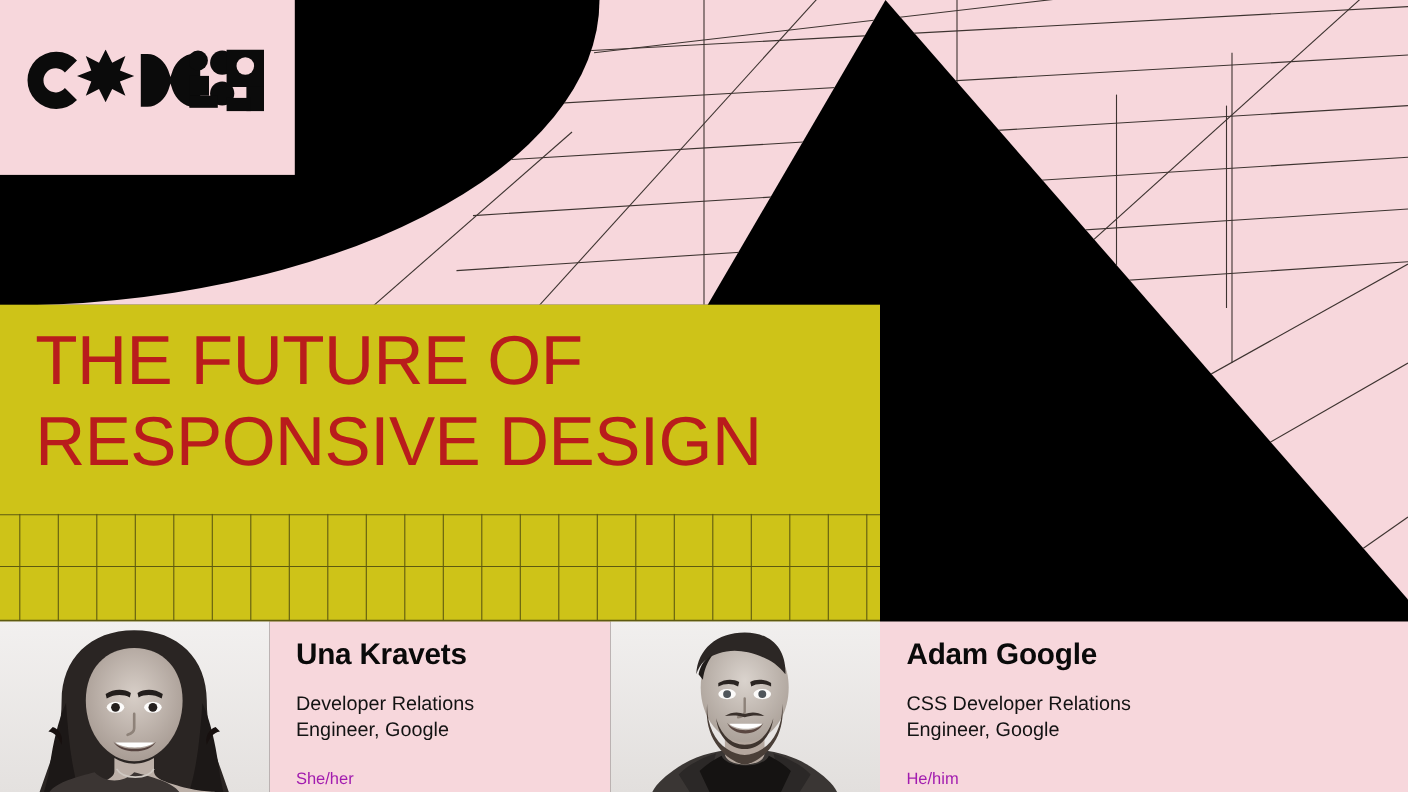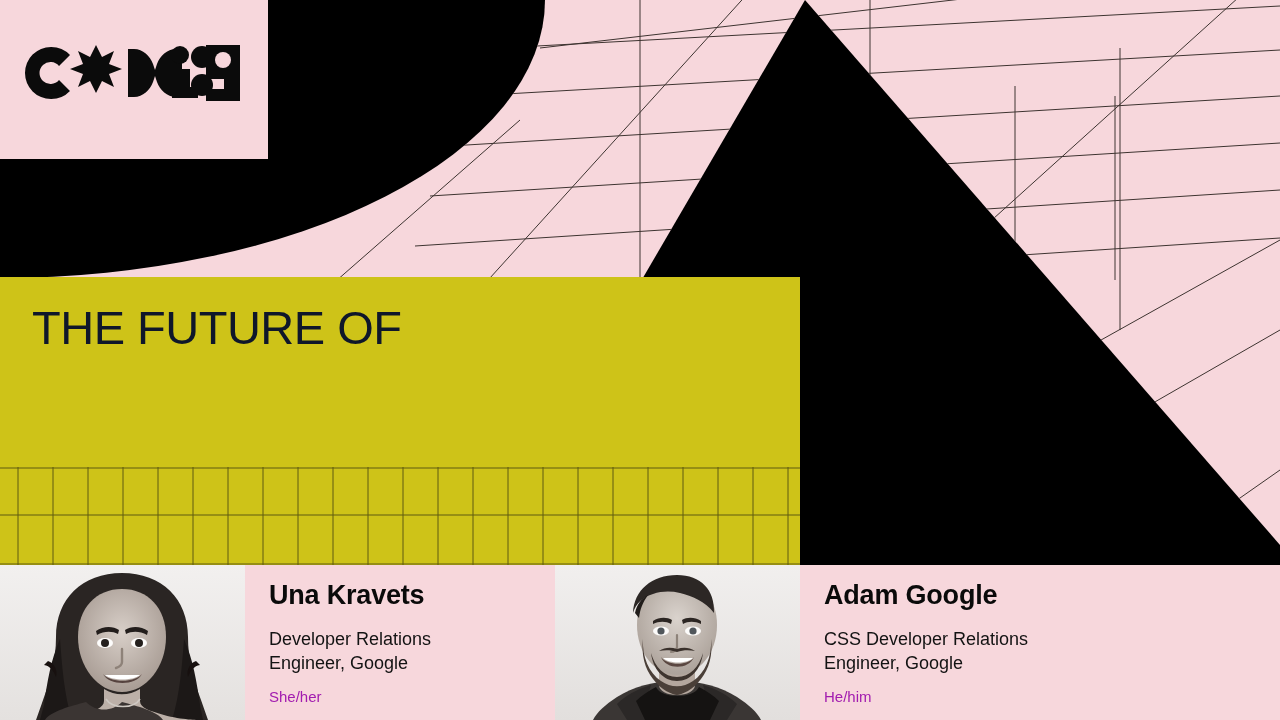--- a/index.html
+++ b/index.html
@@ -59,23 +59,23 @@
     width: 800px;
     height: 288px;
     background: #CEC318;
     z-index: 5;
   }
   .title-text {
     position: absolute;
     left: 32px;
     top: 14px;
     width: 752px;
-    color: #0f172a;
+    color: #b91c1c;
     font-weight: 400;
-    font-size: 47px;
+    font-size: 63px;
     line-height: 74px;
     letter-spacing: -0.5px;
     text-transform: uppercase;
     font-family: "Liberation Sans", sans-serif;
   }
   .title-line { display: block; white-space: nowrap; }
 
   .title-grid {
     position: absolute;
     left: 0;
@@ -127,21 +127,21 @@
     line-height: 1;
     margin: 0 0 18px 0;
     letter-spacing: -0.2px;
     white-space: nowrap;
   }
   .sp-role {
     font-size: 18px;
     font-weight: 400;
     color: #131313;
     line-height: 24px;
-    margin: 0 0 14px 0;
+    margin: 0 0 26px 0;
   }
   .sp-role span { display: block; white-space: nowrap; }
   .sp-pronouns {
     font-size: 15px;
     font-weight: 400;
     color: #a21caf;
     line-height: 1;
     margin: 0;
   }
 </style>
@@ -222,20 +222,21 @@
 
     <path d="M34 0h34v34H34z"></path>
     <circle cx="51" cy="15" r="8" fill="#F7D7DC"></circle>
     <rect x="52" y="34" width="16" height="22"></rect>
     <rect x="34" y="44" width="22" height="12"></rect>
   </svg>
 
   <div class="title-block">
     <div class="title-text">
       <span class="title-line">THE FUTURE OF</span>
+      <span class="title-line">RESPONSIVE DESIGN</span>
     </div>
     <svg class="title-grid" viewBox="0 0 800 98" preserveAspectRatio="none" stroke="#5E5A10" stroke-width="1" fill="none">
       <line x1="0" y1="1" x2="800" y2="1"></line>
       <line x1="0" y1="48" x2="800" y2="48"></line>
       <line x1="0" y1="97" x2="800" y2="97"></line>
       <g>
         <line x1="18" y1="0" x2="18" y2="98"></line>
         <line x1="53" y1="0" x2="53" y2="98"></line>
         <line x1="88" y1="0" x2="88" y2="98"></line>
         <line x1="123" y1="0" x2="123" y2="98"></line>

